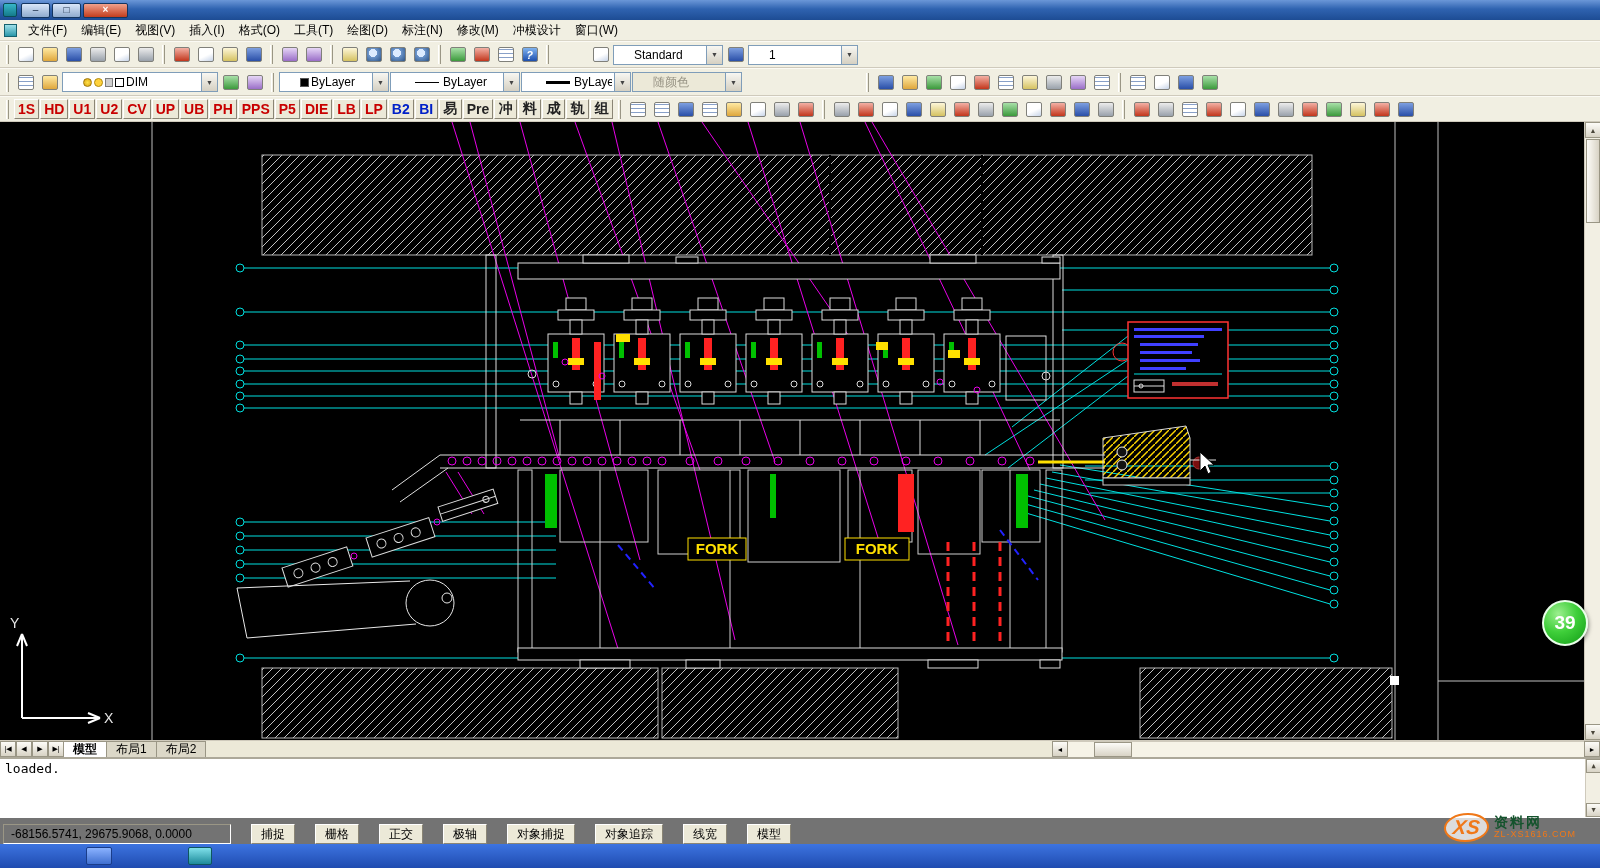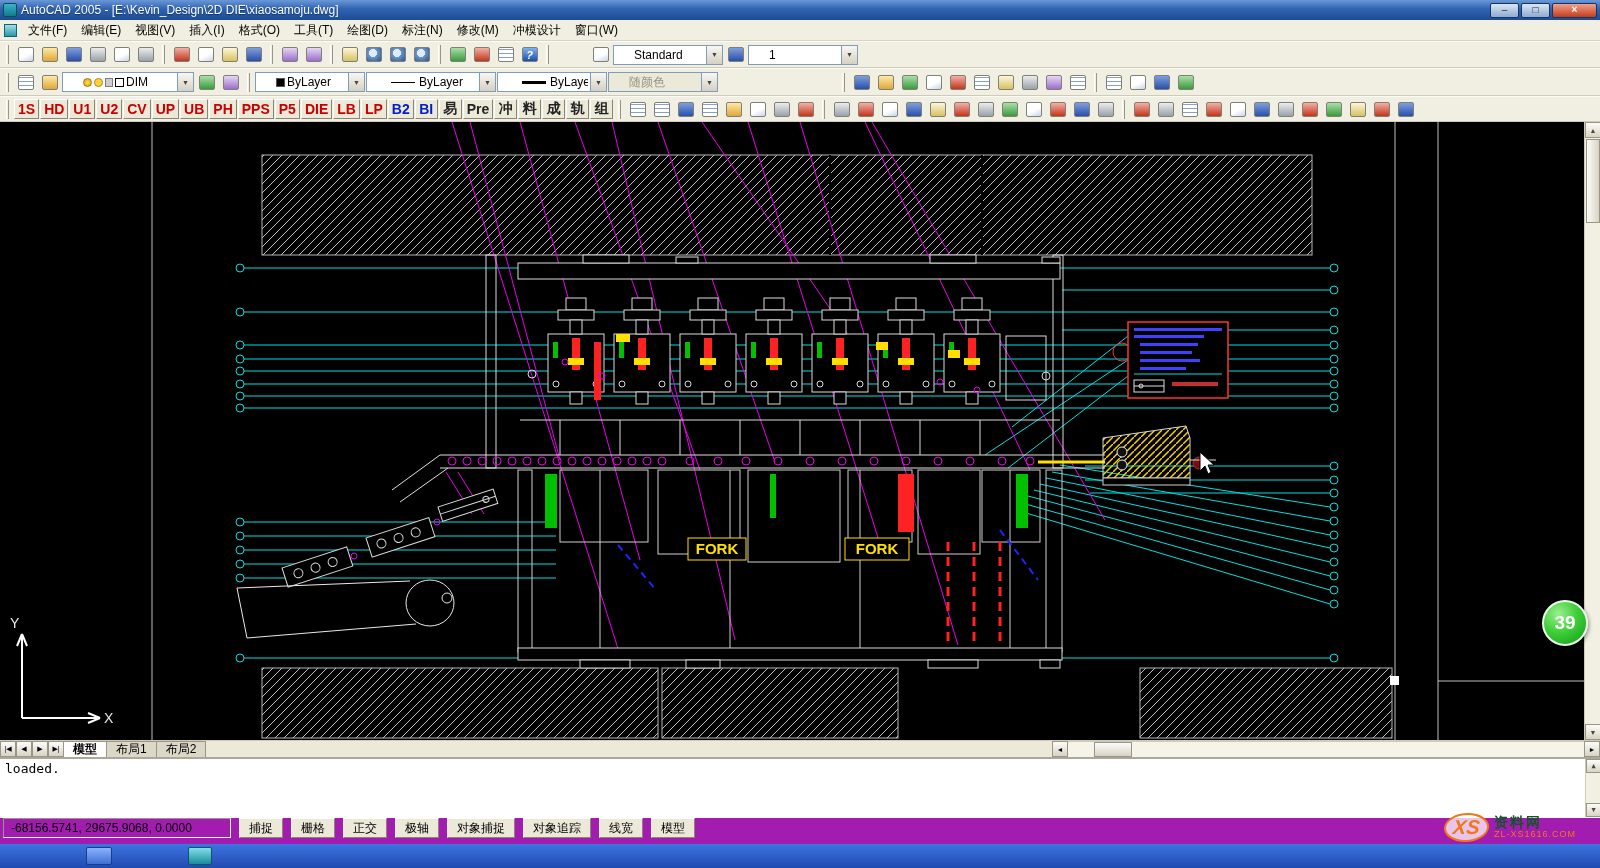--- a/index.html
+++ b/index.html
@@ -35,21 +35,21 @@
   .igF{background:linear-gradient(#a8e0a8,#3c9a3c)}
   .igG{background:linear-gradient(#e6d6f6,#9a6ec8)}
   .igH{background:linear-gradient(#fdf6d8,#d5c261)}
   .igZ{background:radial-gradient(circle at 42% 38%,#dcebff 35%,#6d96cc 36%,#2d5588)}
   .igT{background:repeating-linear-gradient(0deg,#ffffff 0 3px,#88a0c8 3px 4px)}
   .igQ{background:linear-gradient(#7fb2ef,#1d4fae);color:#fff;font-weight:bold;font-size:11px;text-align:center;line-height:14px}
   .combo{height:20px;background:#fff;border:1px solid #7f9db9;display:flex;align-items:center;padding-left:20px;font-size:12px;flex:none}
   .combo .cval{white-space:nowrap;overflow:hidden;flex:1}
   .combo .arr{width:16px;height:100%;margin-left:2px;background:linear-gradient(#f8f7f2,#d5d0c2);border-left:1px solid #7f9db9;display:flex;align-items:center;justify-content:center;font-size:7px;color:#444;flex:none}
   .combo.dis{background:#ece9d8;color:#979384}
-  .w110{width:110px}.w130{width:130px}.w150{width:132px}
+  .w110{width:110px}.w130{width:130px}.w150{width:156px}
   .mini{flex:none;margin-right:2px}
   .m-bulb{width:9px;height:9px;border-radius:50%;background:radial-gradient(#ffe24a,#d8a010);border:1px solid #a07808}
   .m-sun{width:9px;height:9px;border-radius:50%;background:#ffd23c;border:1px solid #b08a10}
   .m-lock{width:8px;height:9px;background:#cfcfcf;border:1px solid #7c7c7c}
   .m-sq{width:9px;height:9px;background:#fff;border:1px solid #000}
   .m-blk{width:9px;height:9px;background:#000;border:1px solid #555}
   .m-line{width:24px;height:1px;background:#000;margin:0 4px}
   .m-lw{width:24px;height:3px;background:#000;margin:0 4px}
   .dbtn{min-width:23px;height:20px;padding:0 3px;display:flex;align-items:center;justify-content:center;font-size:14px;font-weight:bold;background:#ece9d8;border:1px solid;border-color:#fff #8a8575 #8a8575 #fff;flex:none}
   .dred{color:#c80000}.dblue{color:#0020c8}.ddark{color:#222}
@@ -73,21 +73,21 @@
   .htrack{flex:1;background:#f6f3e7;border-top:1px solid #cfcabc;position:relative}
   .hthumb{position:absolute;left:26px;top:0;width:38px;height:100%;background:linear-gradient(#fdfcf8,#d8d3c5);border:1px solid #9a9685}
 
   
   .cmd{position:relative;height:60px;background:#fff;border-top:2px solid #aca899;font-family:"DejaVu Sans Mono","Liberation Mono",monospace;font-size:13px;padding:2px 18px 2px 5px;overflow:hidden}
   .cmd .ln{white-space:pre;line-height:16px}
   .cmdsb{position:absolute;right:0;top:0;width:15px;height:100%;background:#f2efe3;border-left:1px solid #cfcabc;display:flex;flex-direction:column;justify-content:space-between}
   .cmdsb .sbtn{width:15px;height:14px}
 
   
-  .statusbar{height:27px;background:#a21caf;border-top:1px solid #fff;display:flex;align-items:flex-start;gap:8px;padding:0 3px}
+  .statusbar{height:27px;background:#737373;border-top:1px solid #fff;display:flex;align-items:flex-end;gap:20px;padding:0 3px}
   .coord{width:228px;height:20px;border:1px solid;border-color:#9a9685 #fff #fff #9a9685;display:flex;align-items:center;padding-left:7px;font-size:12px;white-space:nowrap}
   .stgl{height:20px;padding:0 9px;display:flex;align-items:center;font-size:12px;background:#ece9d8;border:1px solid;border-color:#fff #8a8575 #8a8575 #fff;white-space:nowrap}
 
   
   .watermark{position:absolute;right:24px;bottom:26px;display:flex;align-items:center;gap:5px;z-index:40}
   .wm-logo{font-size:20px;font-weight:bold;font-style:italic;color:#f07818;border:2px solid #f07818;border-radius:50%;padding:1px 7px;transform:skewX(-6deg);background:rgba(255,255,255,.75)}
   .wm-col{display:flex;flex-direction:column;line-height:1.05}
   .wm-name{font-size:14px;font-weight:bold;color:#14532d;letter-spacing:2px}
   .wm-site{font-size:9px;color:#f07818;letter-spacing:1px}
 
@@ -96,21 +96,20 @@
   .tk1{width:26px;height:18px;margin-left:86px;background:linear-gradient(#8ab2ff,#3f6fd0);border:1px solid #1a3d8a;border-radius:2px}
   .tk2{width:24px;height:18px;margin-left:76px;background:linear-gradient(#7fe0ea,#1c8a9a);border:1px solid #0e5660;border-radius:2px}
 </style>
 </head>
 <body>
 
 <div class="window">
 
   <div class="titlebar">
     <div class="app-icon"></div>
-    <div class="title-text">AutoCAD 2005 - [E:\Kevin_Design\2D DIE\xiaosamoju.dwg]</div>
     <div class="winbtns">
       <div class="wb">
           <span>–</span>
         </div>
       <div class="wb">
           <span>□</span>
         </div>
       <div class="wb close">
           <span>×</span>
         </div>

